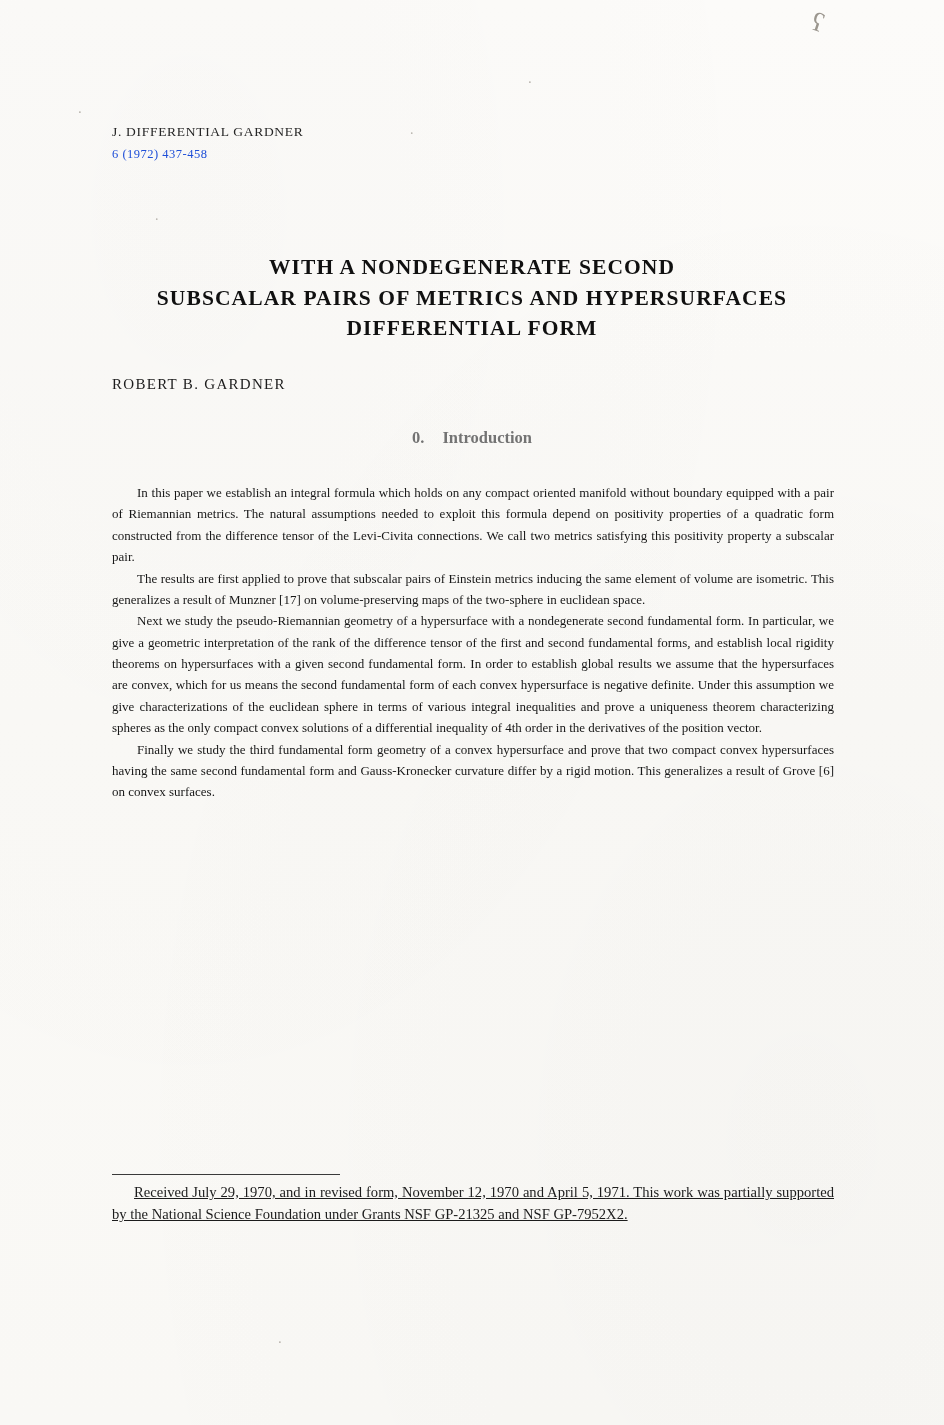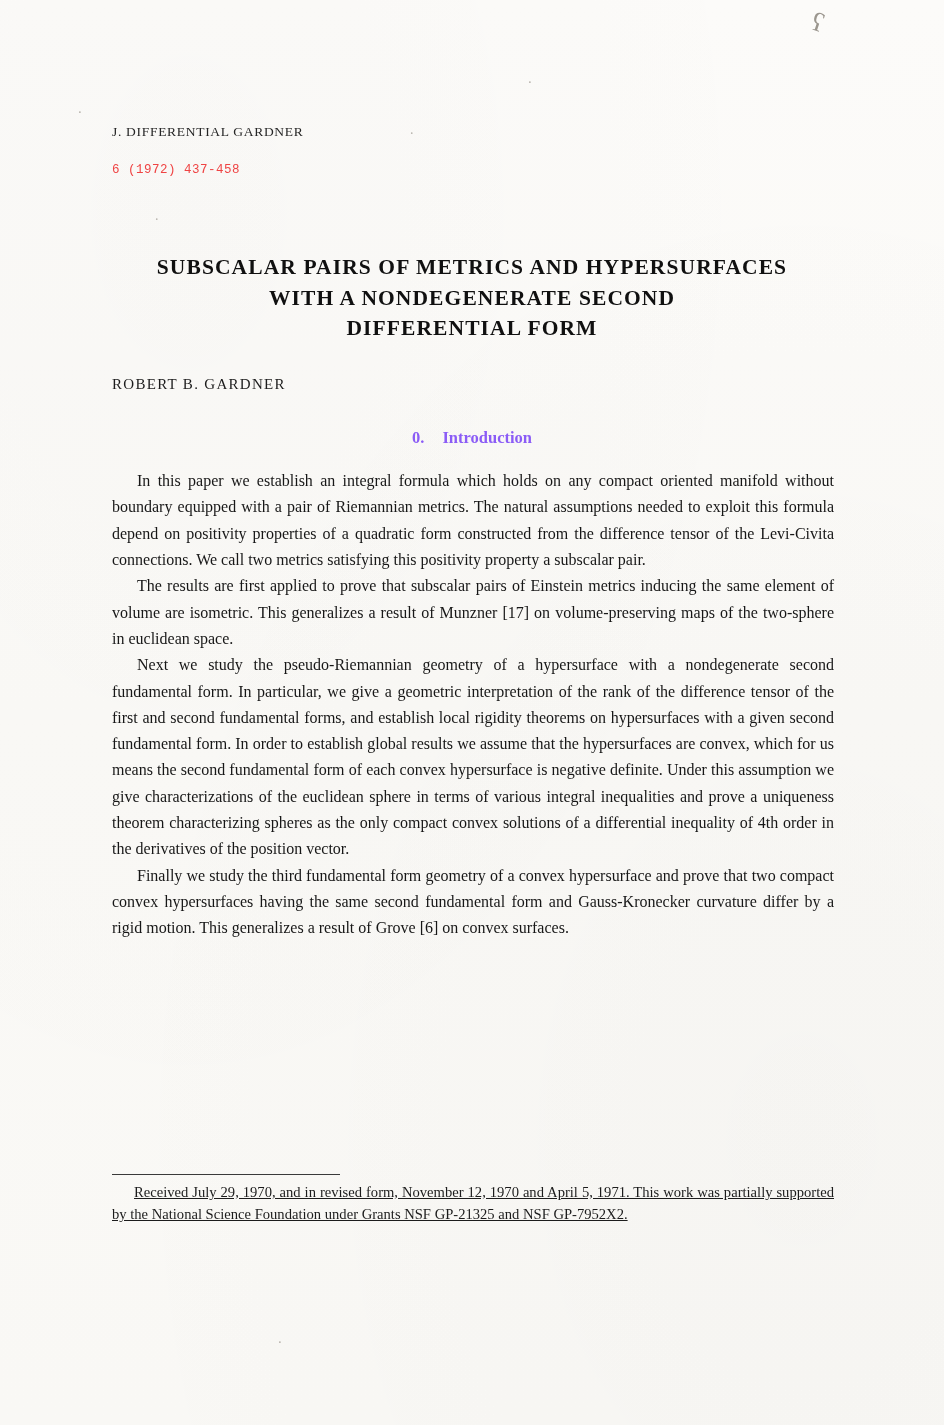--- a/index.html
+++ b/index.html
@@ -78,23 +78,22 @@
     line-height: 1.45;
   }
   .journal-name {
     font-size: 13.5px;
     letter-spacing: 0.7px;
     color: #262626;
   }
   .journal-ref {
     font-size: 12.5px;
     letter-spacing: 0.5px;
-    color: #ef4444;
-    margin-top: 19px;
-    font-family: Liberation Mono, monospace;
+    color: #1d4ed8;
+    margin-top: 3px;
   }
 
   .title-block {
     position: absolute;
     left: 112px;
     top: 252px;
     width: 720px;
     text-align: center;
   }
   .title-line {
@@ -118,32 +117,32 @@
   }
 
   .section-head {
     position: absolute;
     left: 112px;
     top: 428px;
     width: 720px;
     text-align: center;
     font-size: 16.5px;
     font-weight: bold;
-    color: #8b5cf6;
+    color: #737373;
   }
   .section-head .num {
     margin-right: 18px;
   }
 
   .body-text {
     position: absolute;
     left: 112px;
-    top: 468px;
+    top: 482px;
     width: 722px;
-    font-size: 16px;
+    font-size: 13px;
     line-height: 1.645;
     text-align: justify;
     text-justify: inter-word;
     color: #171717;
     hyphens: manual;
   }
   .body-text p {
     margin: 0;
     text-indent: 25px;
   }
@@ -186,22 +185,22 @@
   <span class="mark mark-mid-dot">.</span>
   <span class="mark mark-left2-dot">.</span>
   <span class="mark mark-bottom-dot">.</span>
 
   <div class="journal-head">
     <div class="journal-name">J. DIFFERENTIAL GARDNER</div>
     <div class="journal-ref">6 (1972) 437-458</div>
   </div>
 
   <div class="title-block">
+    <div class="title-line">WITH A NONDEGENERATE SECOND</div>
     <div class="title-line">SUBSCALAR PAIRS OF METRICS AND HYPERSURFACES</div>
-    <div class="title-line">WITH A NONDEGENERATE SECOND</div>
     <div class="title-line">DIFFERENTIAL FORM</div>
   </div>
 
   <div class="author">ROBERT B. GARDNER</div>
 
   <div class="section-head">
     <span class="num">0.</span><span>Introduction</span>
   </div>
 
   <div class="body-text">

